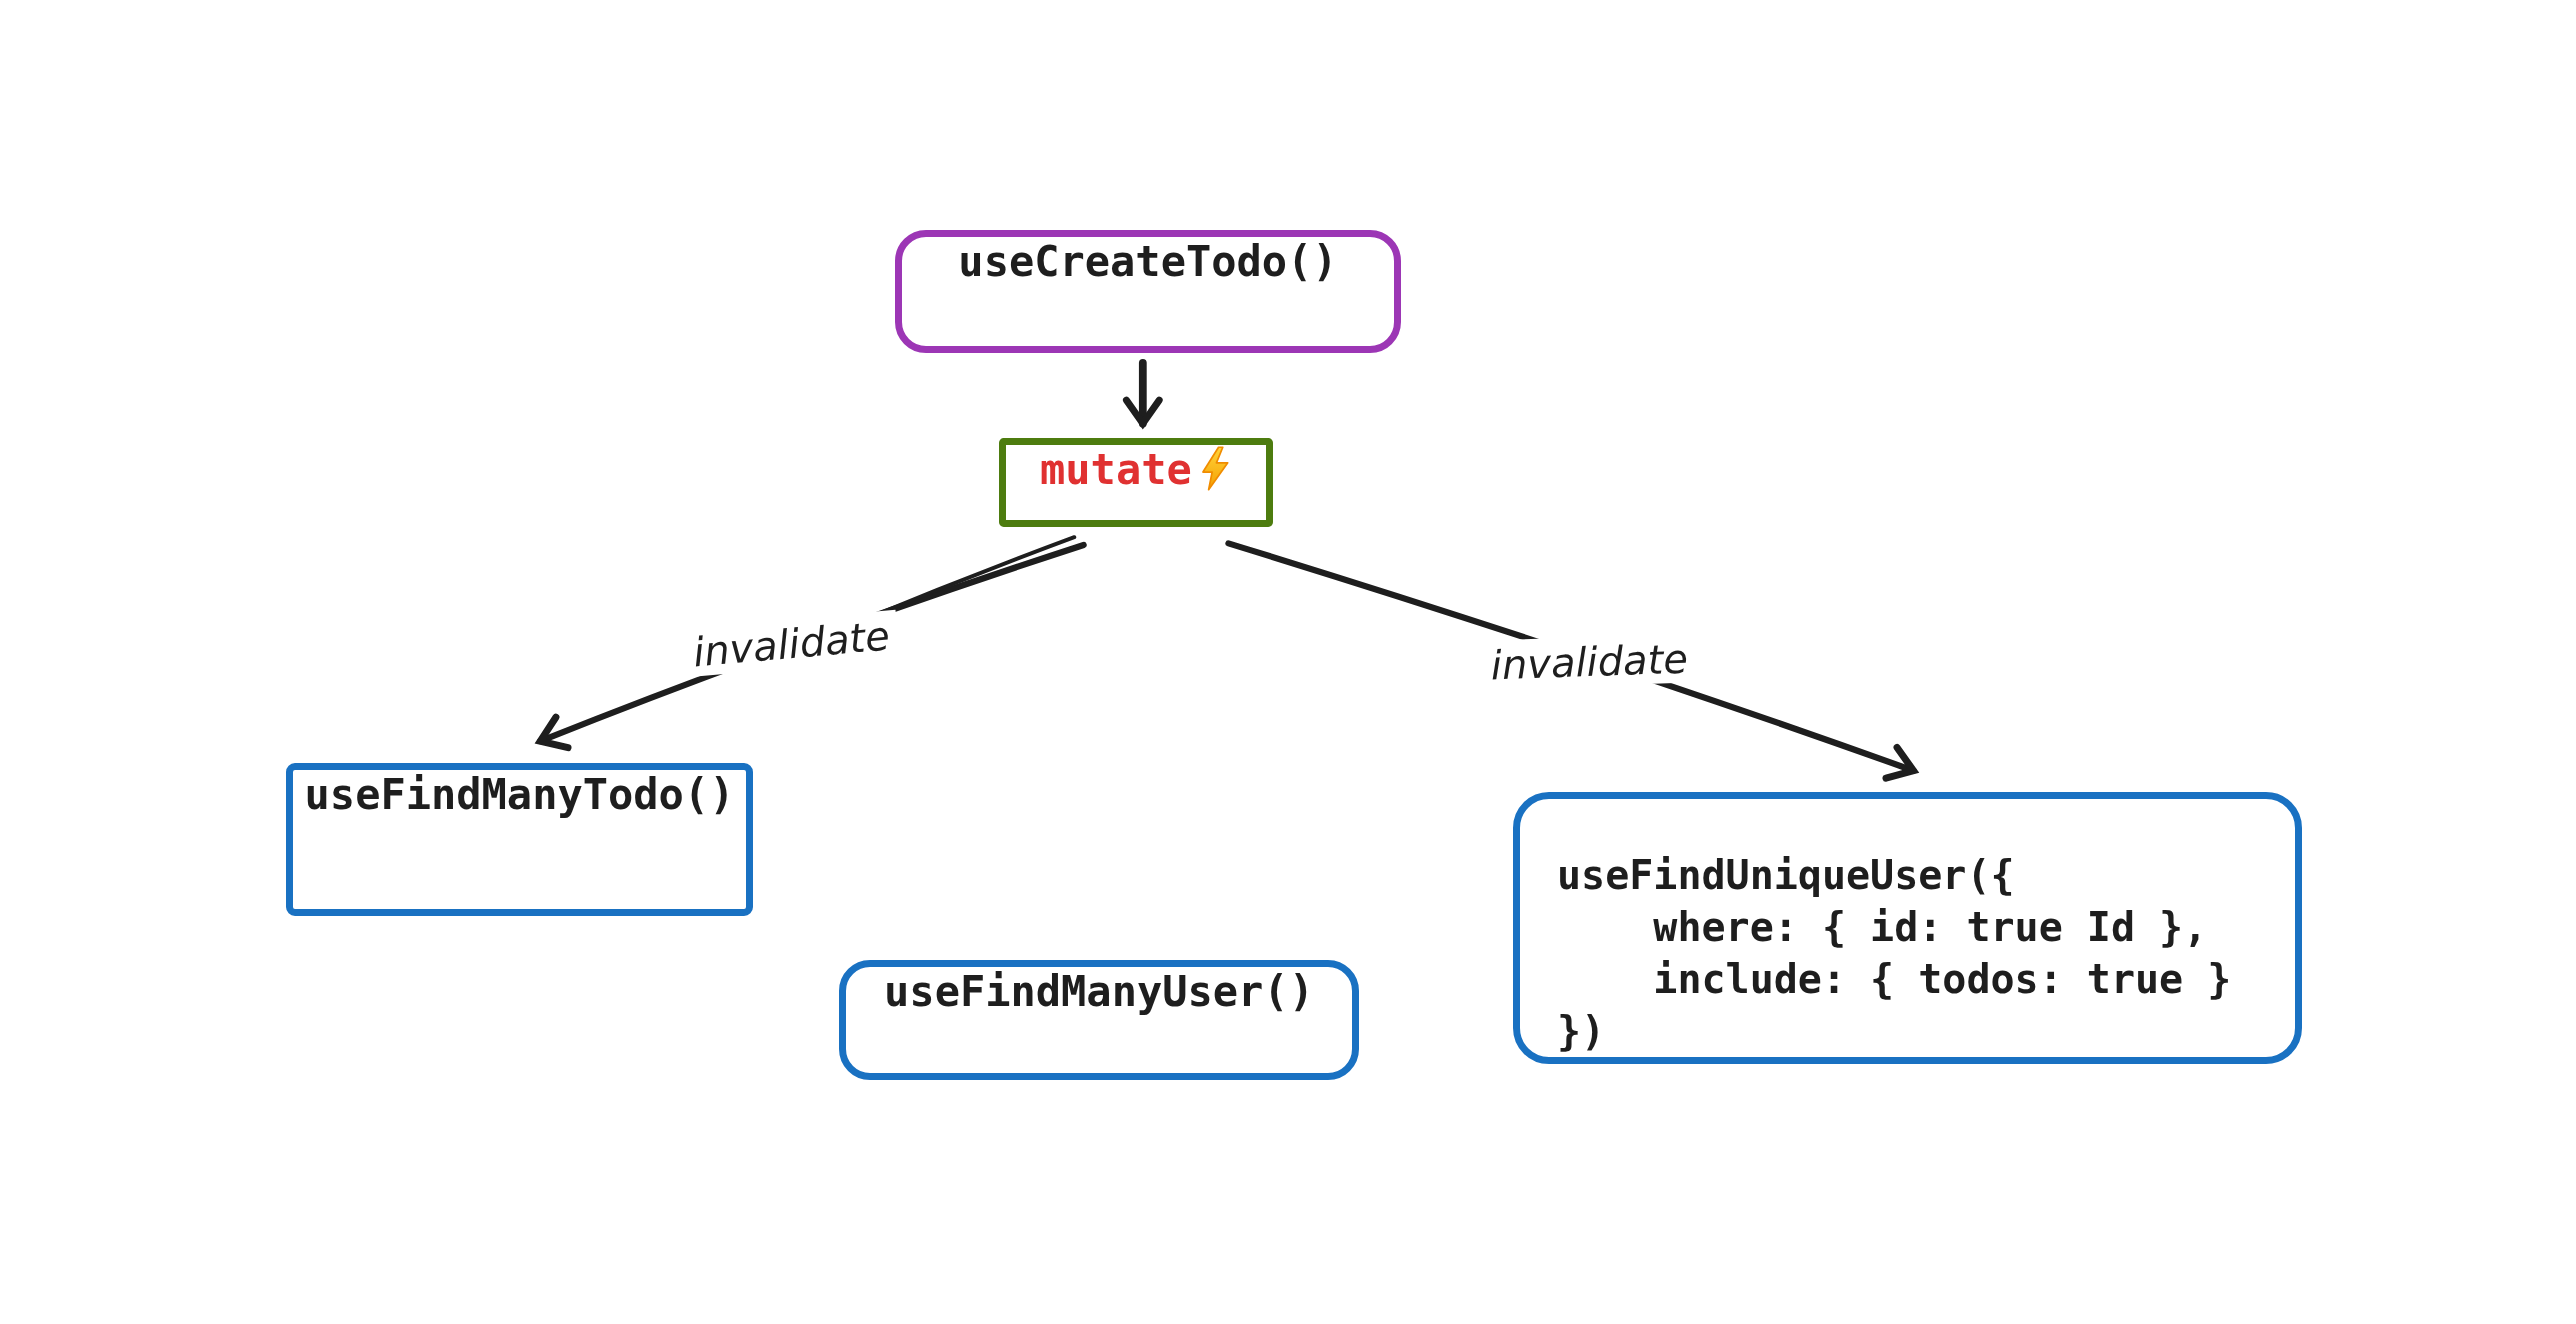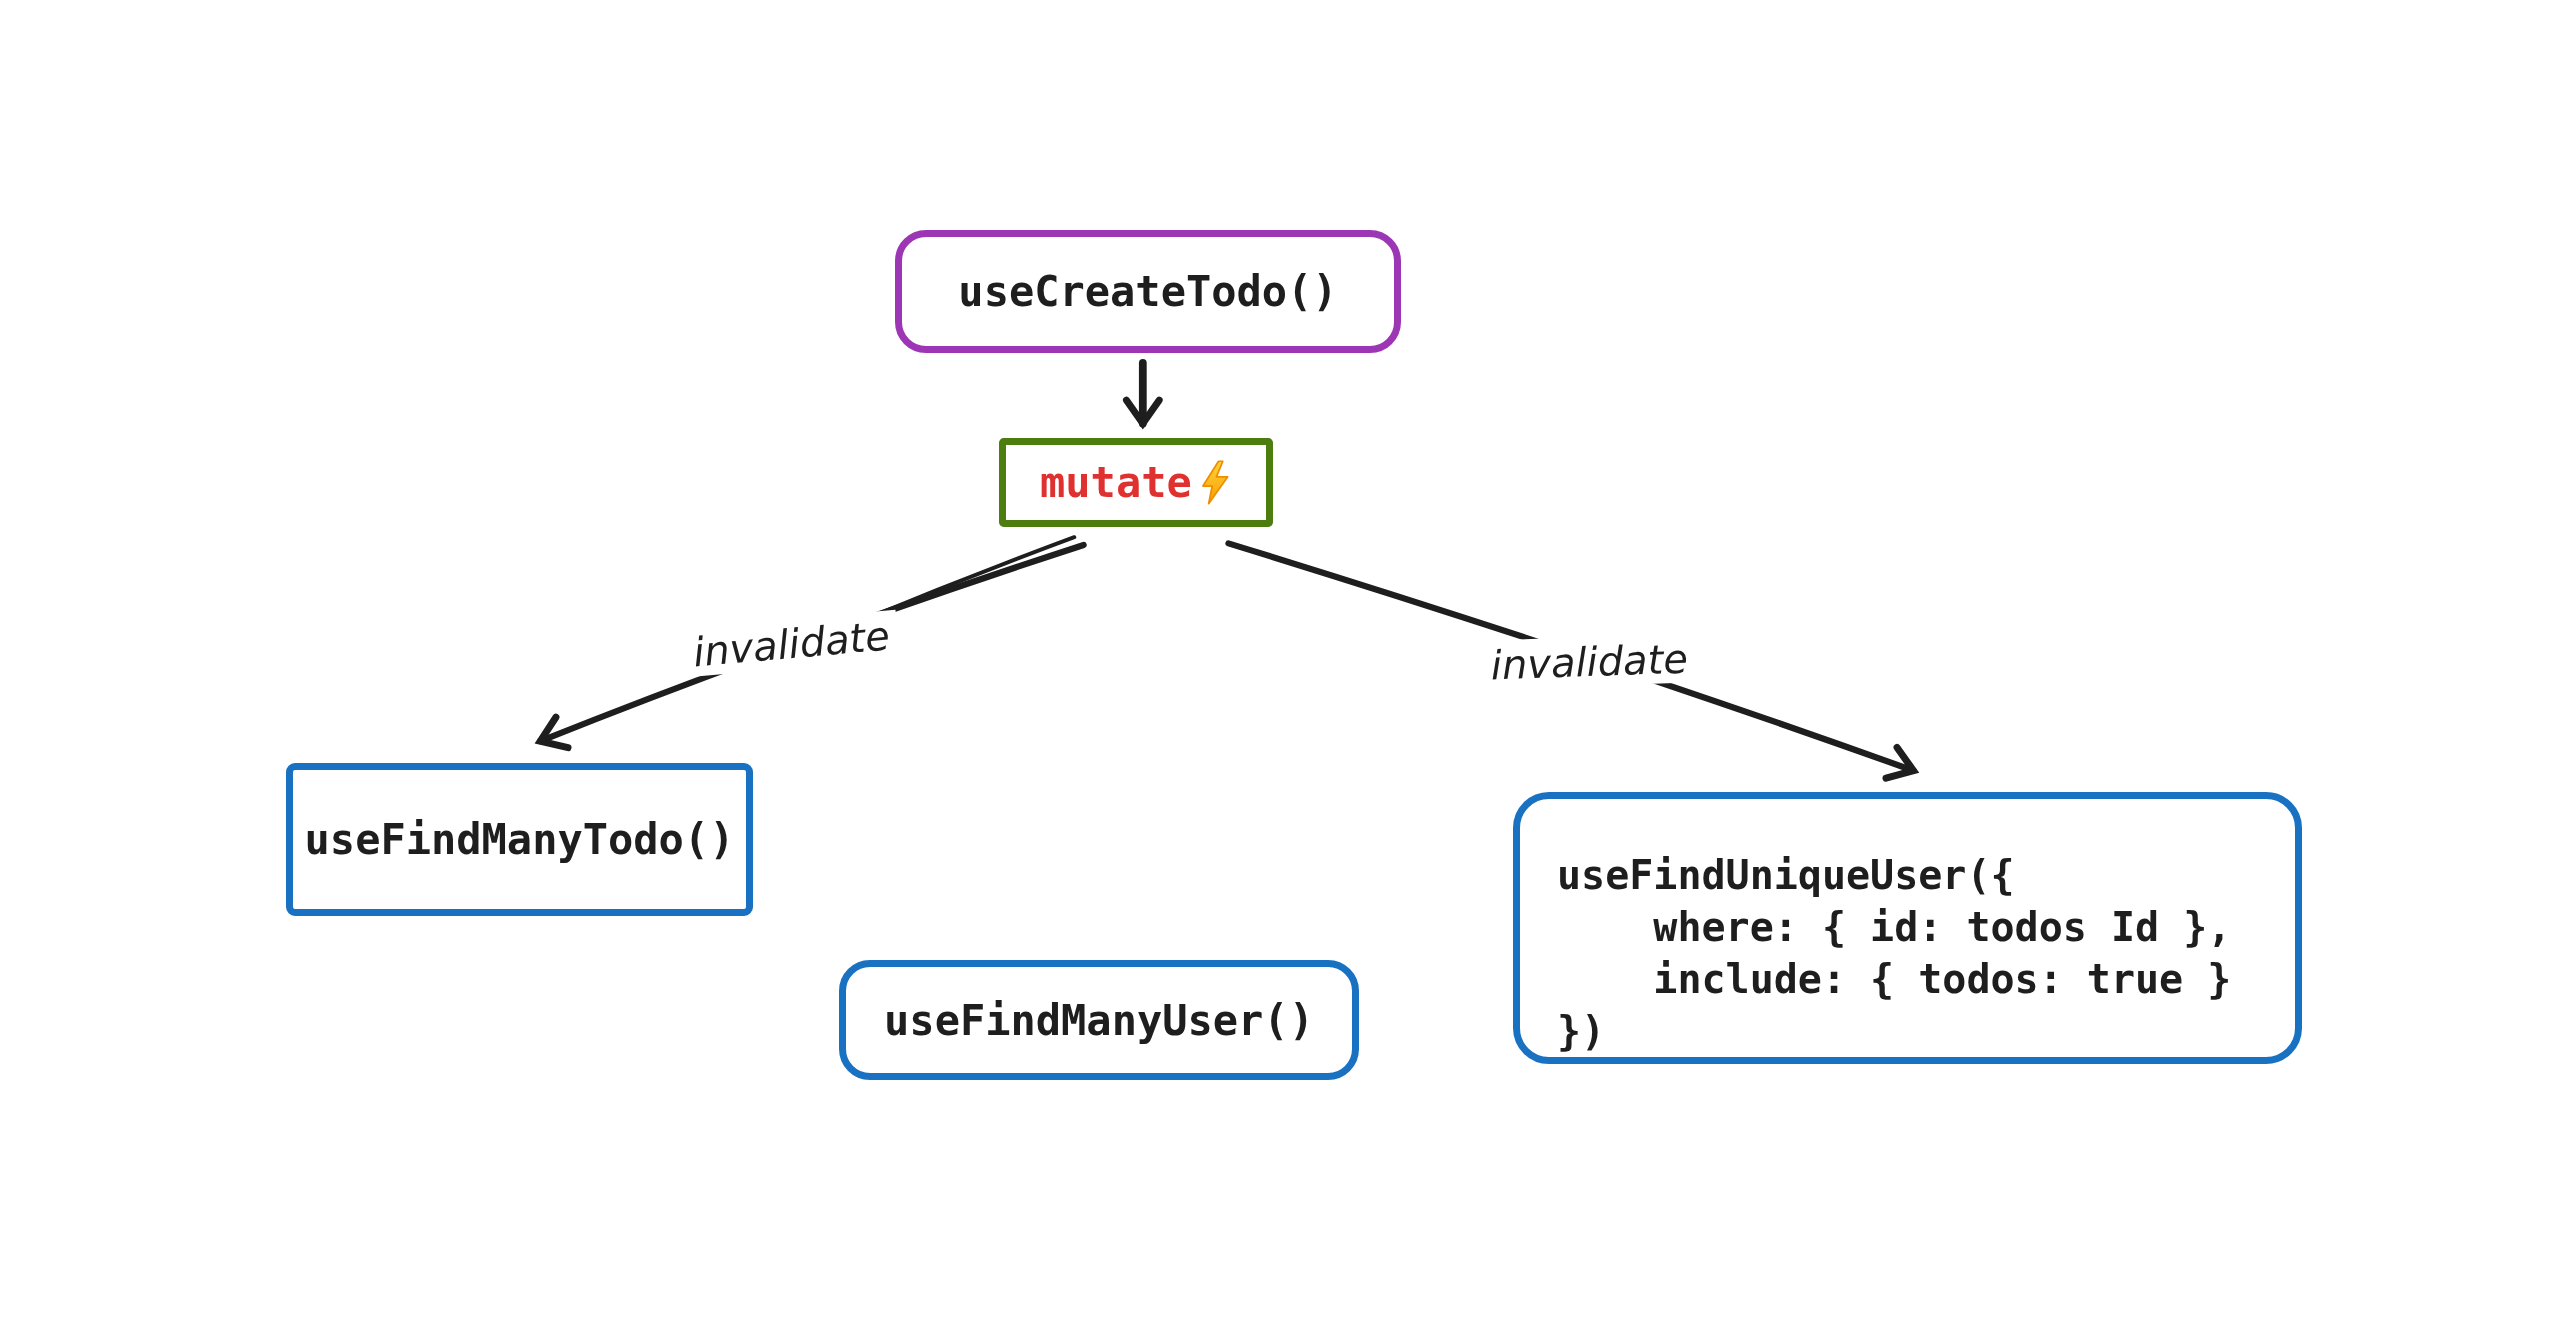--- a/index.html
+++ b/index.html
@@ -3,21 +3,21 @@
 <meta charset="utf-8">
 <style>
   html,body{margin:0;padding:0;}
   body{width:2576px;height:1325px;background:#ffffff;overflow:hidden;
        font-family:"DejaVu Sans",sans-serif;color:#1e1e1e;}
   .canvas{position:relative;width:2576px;height:1325px;background:#ffffff;}
 
   svg.edges{position:absolute;left:0;top:0;width:2576px;height:1325px;z-index:1;}
   svg.edges path{fill:none;stroke:#1e1e1e;stroke-linecap:round;}
 
-  .node{position:absolute;display:flex;align-items:center;justify-content:center;
+  .node{position:absolute;display:flex;justify-content:center;
         background:#ffffff;box-sizing:border-box;z-index:2;}
   .mono{font-family:"DejaVu Sans Mono","Liberation Mono",monospace;font-weight:700;
         font-size:42px;letter-spacing:0px;color:#1e1e1e;}
 
   .node-purple{left:895px;top:230px;width:506px;height:123px;
                border:7px solid #9c36b5;border-radius:31px;}
   .node-red{left:999px;top:438px;width:274px;height:89px;
             border:7px solid #4d7c0f;border-radius:4.7px;}
   .node-red .mono{color:#e03131;}
   .node-blue-left{left:286px;top:763px;width:467px;height:153px;
@@ -80,21 +80,21 @@
     <span class="mono">useFindManyTodo()</span>
   </div>
 
   <div class="node node-blue-mid">
     <span class="mono">useFindManyUser()</span>
   </div>
 
   <div class="node node-blue-right">
     <div class="code-block">
       <div class="code-line">useFindUniqueUser({</div>
-      <div class="code-line">    where: { id: todos Id },</div>
+      <div class="code-line">    where: { id: true Id },</div>
       <div class="code-line">    include: { todos: true }</div>
       <div class="code-line">})</div>
     </div>
   </div>
 
   <div class="edge-label edge-label-left">invalidate</div>
 
   <div class="edge-label edge-label-right">invalidate</div>
 
 </div>

